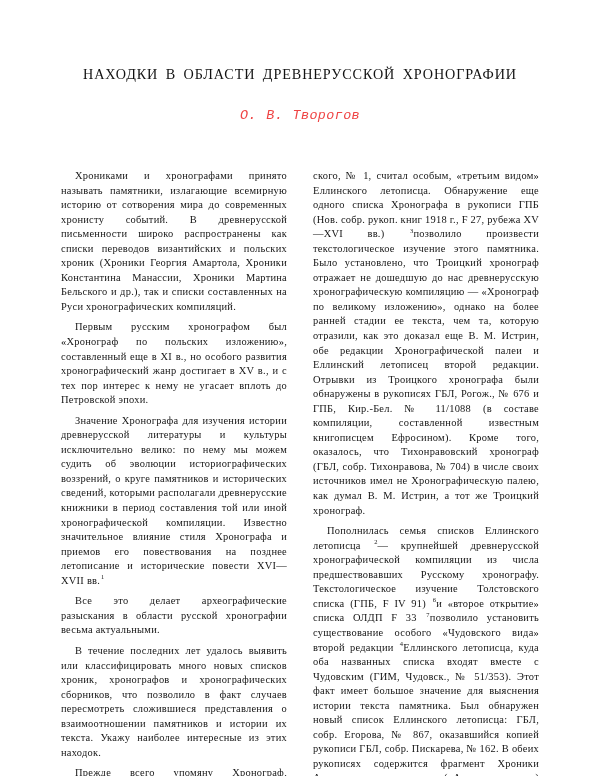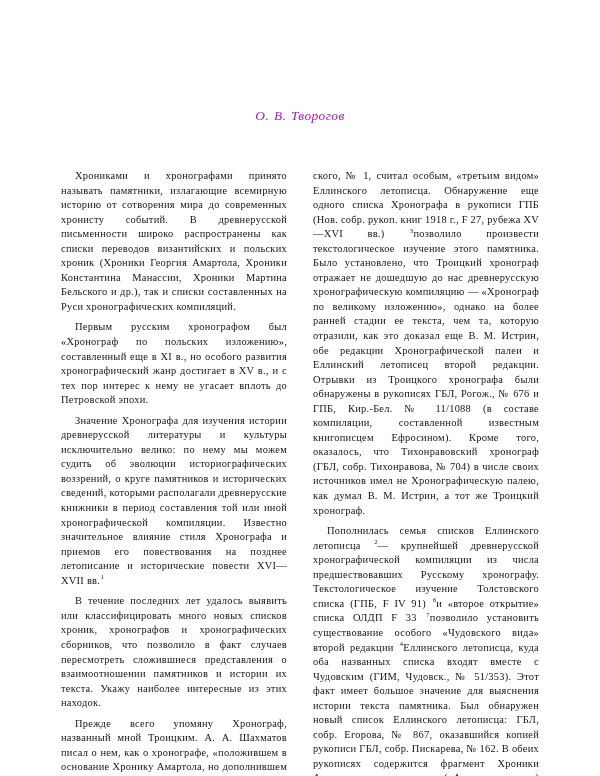--- a/index.html
+++ b/index.html
@@ -32,21 +32,22 @@
   .author {
     position: absolute;
     left: 0;
     top: 108px;
     width: 600px;
     text-align: center;
     font-style: italic;
     font-size: 13.4px;
     letter-spacing: 0.4px;
     word-spacing: 1px;
-    color: #a21caf;
+    color: #ef4444;
+    font-family: Liberation Mono, monospace;
   }
   .columns {
     position: absolute;
     left: 55px;
     top: 163px;
     width: 490px;
     display: flex;
     justify-content: space-between;
   }
   .col {
@@ -71,29 +72,31 @@
     vertical-align: super;
     line-height: 0;
     padding-left: 1px;
   }
 </style>
 </head>
 <body>
 
 <div class="page">
 
+  <div class="title">НАХОДКИ В ОБЛАСТИ ДРЕВНЕРУССКОЙ ХРОНОГРАФИИ</div>
 
   <div class="author">О. В. Творогов</div>
 
   <div class="columns">
 
     <div class="col">
       <p>Хрониками и хронографами принято называть памятники, излагающие всемирную историю от сотворения мира до современных хронисту событий. В древнерусской письменности широко распространены как списки переводов византийских и польских хроник (Хроники Георгия Амартола, Хроники Константина Манассии, Хроники Мартина Бельского и др.), так и списки составленных на Руси хронографических компиляций.</p>
       <p>Первым русским хронографом был «Хронограф по польских изложению», составленный еще в XI в., но особого развития хронографический жанр достигает в XV в., и с тех пор интерес к нему не угасает вплоть до Петровской эпохи.</p>
       <p><span>Значение Хронографа для изучения истории древнерусской литературы и культуры исключительно велико: по нему мы можем судить об эволюции историографических воззрений, о круге памятников и исторических сведений, которыми располагали древнерусские книжники в период составления той или иной хронографической компиляции. Известно значительное влияние стиля Хронографа и приемов его повествования на позднее летописание и исторические повести XVI—XVII вв.</span><sup>1</sup></p>
+      <p>Все это делает археографические разыскания в области русской хронографии весьма актуальными.</p>
       <p>В течение последних лет удалось выявить или классифицировать много новых списков хроник, хронографов и хронографических сборников, что позволило в факт случаев пересмотреть сложившиеся представления о взаимоотношении памятников и истории их текста. Укажу наиболее интересные из этих находок.</p>
       <p>Прежде всего упомяну Хронограф, названный мной Троицким. А. А. Шахматов писал о нем, как о хронографе, «положившем в основание Хронику Амартола, но дополнившем ее выписками из других памятников и статей», а включающие этот Хронограф сборники ГБЛ, Троицк., № 728, и ГБЛ, собр. Ундоль-</p>
     </div>
 
     <div class="col">
       <p class="cont">ского, № 1, считал особым, «третьим видом» Еллинского летописца. Обнаружение еще одного списка Хронографа в рукописи ГПБ (Нов. собр. рукоп. книг 1918 г., F 27, рубежа XV—XVI вв.) <sup>3</sup>позволило произвести текстологическое изучение этого памятника. Было установлено, что Троицкий хронограф отражает не дошедшую до нас древнерусскую хронографическую компиляцию — «Хронограф по великому изложению», однако на более ранней стадии ее текста, чем та, которую отразили, как это доказал еще В. М. Истрин, обе редакции Хронографической палеи и Еллинский летописец второй редакции. Отрывки из Троицкого хронографа были обнаружены в рукописях ГБЛ, Рогож., № 676 и ГПБ, Кир.-Бел. № 11/1088 (в составе компиляции, составленной известным книгописцем Ефросином). Кроме того, оказалось, что Тихонравовский хронограф (ГБЛ, собр. Тихонравова, № 704) в числе своих источников имел не Хронографическую палею, как думал В. М. Истрин, а тот же Троицкий хронограф.</p>
       <p>Пополнилась семья списков Еллинского летописца <sup>2</sup>— крупнейшей древнерусской хронографической компиляции из числа предшествовавших Русскому хронографу. Текстологическое изучение Толстовского списка (ГПБ, F IV 91) <sup>6</sup>и «второе открытие» списка ОЛДП F 33 <sup>7</sup>позволило установить существование особого «Чудовского вида» второй редакции <sup>4</sup>Еллинского летописца, куда оба названных списка входят вместе с Чудовским (ГИМ, Чудовск., № 51/353). Этот факт имеет большое значение для выяснения истории текста памятника. Был обнаружен новый список Еллинского летописца: ГБЛ, собр. Егорова, № 867, оказавшийся копией рукописи ГБЛ, собр. Пискарева, № 162. В обеих рукописях содержится фрагмент Хроники Амартола и текст второго («Академического») вида второй редакции Еллинского летописца. Фрагменты из второй редакции памятника обнаружены также в рукописи ГБЛ, собр. А. Н. Попова,</p>
     </div>
 
   </div>

